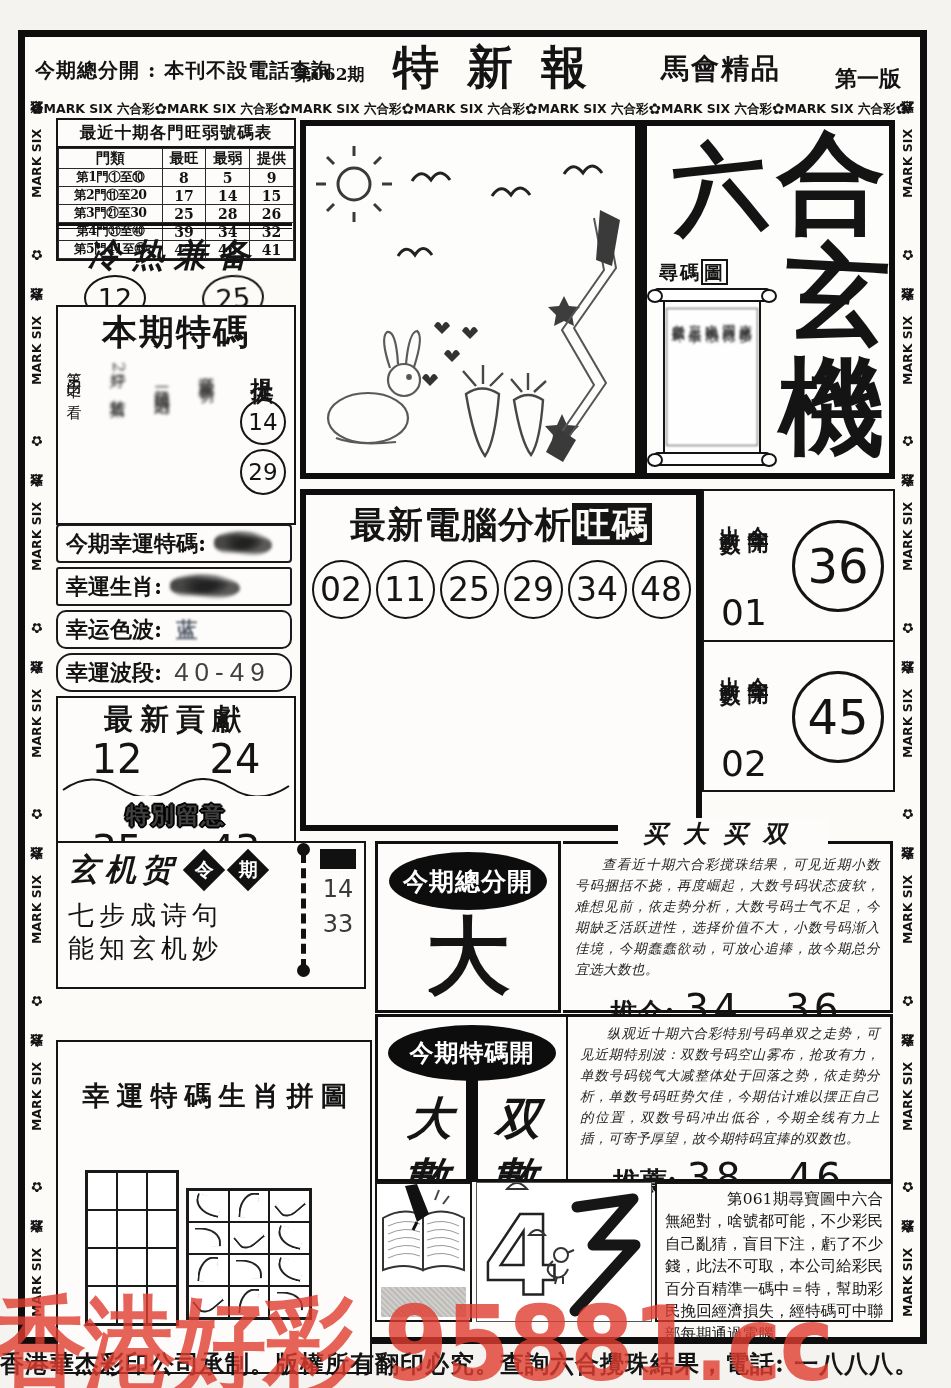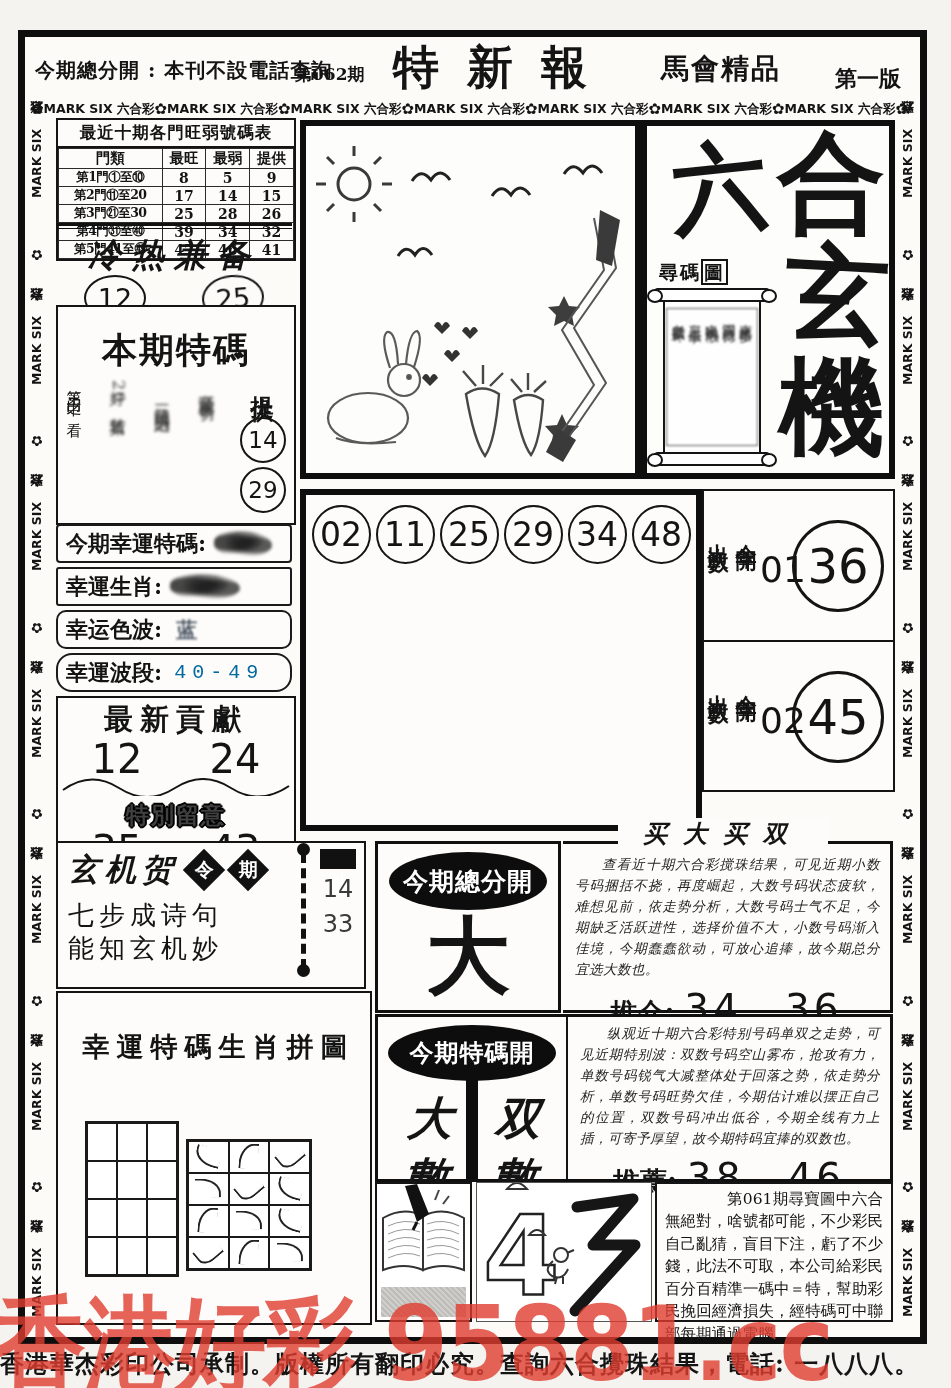--- a/index.html
+++ b/index.html
@@ -35,40 +35,40 @@
   .rule2{left:31px;top:186px;width:236px;border-top:3px solid #111;border-bottom:1.5px solid #111;height:2px;}
 
   .coldhot{left:31px;top:196px;width:236px;text-align:center;font-size:33px;font-weight:900;letter-spacing:10px;font-style:italic;}
   .chcirc{left:31px;top:238px;width:236px;display:flex;justify-content:space-around;}
   .oval{width:58px;height:42px;border:2.5px solid #141414;border-radius:50%;display:flex;align-items:center;justify-content:center;
         font-size:27px;font-family:"DejaVu Sans","Liberation Sans",sans-serif;}
   .oval.sm2{filter:blur(.7px);transform:rotate(-4deg);}
 
   
   .tema{left:31px;top:268px;width:236px;height:216px;border:2.5px solid #141414;background:#fdfcfa;}
-  .tema .tt{text-align:center;font-size:35px;font-weight:900;letter-spacing:2px;margin-top:20px;}
+  .tema .tt{text-align:center;font-size:35px;font-weight:900;letter-spacing:2px;margin-top:2px;}
   .tema .row{display:flex;justify-content:space-between;padding:4px 8px 0 6px;height:160px;}
   .vtxt{writing-mode:vertical-rl;font-size:15px;letter-spacing:3px;}
   .scrib{writing-mode:vertical-rl;font-size:16px;color:#3d3d3d;filter:blur(1.6px);letter-spacing:2px;}
   .provide{display:flex;flex-direction:column;align-items:center;}
   .provide .pl{writing-mode:vertical-rl;font-size:23px;font-weight:900;letter-spacing:4px;}
   .ncirc{width:42px;height:42px;border:2.5px solid #141414;border-radius:50%;display:flex;align-items:center;justify-content:center;
          font-size:23px;font-family:"DejaVu Sans","Liberation Sans",sans-serif;margin-top:4px;}
   .ncirc.sm{filter:blur(.6px);}
 
   
   .lrow{left:31px;width:236px;height:39px;border:2px solid #1a1a1a;background:#fdfcfa;display:flex;align-items:center;padding:0 8px;box-sizing:border-box;}
   .lrow .lab{font-size:22px;font-weight:900;white-space:nowrap;}
   .smudge{display:inline-block;width:58px;height:26px;margin-left:8px;border-radius:45% 60% 50% 55%;
           background:radial-gradient(ellipse at 30% 45%,rgba(25,25,25,.8) 0 32%,transparent 58%),
                      radial-gradient(ellipse at 70% 55%,rgba(35,35,35,.75) 0 30%,transparent 55%),
                      radial-gradient(ellipse at 52% 25%,rgba(45,45,45,.5) 0 24%,transparent 50%);
           filter:blur(1.6px);}
   .vblue{font-size:21px;color:#4c5663;margin-left:14px;filter:blur(.9px);font-weight:bold;}
-  .vseg{font-size:20px;color:#0369a1;margin-left:12px;letter-spacing:6px;filter:blur(.5px);font-family:Liberation Mono, monospace;}
+  .vseg{font-size:26px;color:#404040;margin-left:12px;letter-spacing:6px;filter:blur(.5px);font-family:Liberation Sans, sans-serif;}
 
   
   .contri{left:31px;top:659px;width:236px;height:143px;border:2.5px solid #141414;background:#fdfcfa;text-align:center;}
   .contri .tt{font-size:29px;font-weight:900;letter-spacing:7px;margin-top:2px;}
   .contri .nums{display:flex;justify-content:space-around;font-size:40px;font-family:"DejaVu Sans","Liberation Sans",sans-serif;line-height:.95;}
   .outline{font-size:23px;font-weight:900;color:#404040;letter-spacing:2px;
            text-shadow:-2px 0 #000,2px 0 #000,0 -2px #000,0 2px #000,-1px -1px #000,1px 1px #000,1px -1px #000,-1px 1px #000;}
 
   
   .pic{left:275px;top:83px;width:341px;height:359px;border:6px solid #0e0e0e;background:#fdfdfb;box-sizing:border-box;}
@@ -90,21 +90,21 @@
   .ana .hl{background:#151515;color:#fcfbf8;padding:0 3px;}
   .ana .circles{display:flex;justify-content:center;gap:5px;margin-top:10px;}
   .ana .c{width:55px;height:55px;border:2.5px solid #141414;border-radius:50%;display:flex;align-items:center;justify-content:center;
           font-size:33px;font-family:"DejaVu Sans","Liberation Sans",sans-serif;}
   .ana .para{font-size:17px;line-height:1.62;padding:10px 16px 0 16px;text-indent:3.4em;text-align:justify;}
 
   
   .years{left:677px;top:452px;width:193px;height:303px;border:2px solid #141414;background:#fdfcfa;box-sizing:border-box;}
   .ycell{height:149px;display:flex;align-items:center;}
   .ycell + .ycell{border-top:2px solid #141414;}
-  .ycell .lft{width:80px;display:flex;flex-direction:row;align-items:center;padding-top:8px;}
+  .ycell .lft{width:80px;display:flex;flex-direction:column;align-items:center;padding-top:8px;}
   .ycell .vlabels{writing-mode:vertical-rl;font-size:21px;font-weight:bold;letter-spacing:4px;height:86px;}
   .ycell .vlabels span{display:block;}
   .ycell .seq{font-size:36px;font-family:"DejaVu Sans","Liberation Sans",sans-serif;line-height:1;}
   .ycell .big{width:86px;height:86px;border:3px solid #141414;border-radius:50%;display:flex;align-items:center;justify-content:center;
               font-size:48px;font-family:"DejaVu Sans","Liberation Sans",sans-serif;margin-left:8px;}
 
   
   .myst{left:31px;top:804px;width:310px;height:148px;border:2.5px solid #141414;background:#fdfcfa;box-sizing:border-box;display:flex;}
   .myst .main{flex:1;padding:6px 0 0 10px;}
   .myst .trow{display:flex;align-items:center;gap:6px;}
@@ -113,21 +113,21 @@
   .diamond span{transform:rotate(-45deg);color:#fff;font-size:19px;font-weight:bold;}
   .myst .poem{font-size:26px;letter-spacing:5px;line-height:1.25;margin-top:8px;}
   .dashline{width:0;border-left:5px dashed #111;height:116px;margin:10px 6px 0 2px;position:relative;}
   .dashline::before,.dashline::after{content:"";position:absolute;left:-9px;width:13px;height:13px;background:#111;border-radius:50%;}
   .dashline::before{top:-10px;} .dashline::after{bottom:-8px;}
   .tips{width:52px;display:flex;flex-direction:column;align-items:center;padding-top:6px;}
   .tips .tk{background:#111;color:#fff;writing-mode:vertical-rl;font-size:21px;font-weight:bold;padding:6px 4px;letter-spacing:4px;}
   .tips .tv{font-size:24px;font-family:"DejaVu Sans","Liberation Sans",sans-serif;color:#3a3a3a;margin-top:6px;line-height:1.2;}
 
   
-  .puzzle{left:31px;top:954px;width:316px;height:334px;border:2.5px solid #141414;background:#fdfcfa;box-sizing:border-box;padding-left:9px;}
+  .puzzle{left:31px;top:1003px;width:316px;height:334px;border:2.5px solid #141414;background:#fdfcfa;box-sizing:border-box;padding-left:9px;}
   .puzzle .tt{text-align:center;font-size:27px;font-weight:900;letter-spacing:7px;margin-top:36px;}
   .grid{position:absolute;display:grid;border:2px solid #1a1a1a;}
   .g1{left:27px;top:128px;width:90px;height:152px;grid-template-columns:repeat(3,1fr);grid-template-rows:repeat(4,1fr);}
   .g2{left:128px;top:146px;width:122px;height:128px;grid-template-columns:repeat(3,1fr);grid-template-rows:repeat(4,1fr);}
   .grid .cell{border:1px solid #1a1a1a;position:relative;background:#fff;overflow:hidden;}
   .b1{background:radial-gradient(circle at 0% 100%,#141414 52%,transparent 53%),#fff;}
   .b2{background:radial-gradient(circle at 100% 0%,#141414 46%,transparent 47%),#fff;}
   .b3{background:linear-gradient(135deg,#141414 42%,transparent 43%),#fff;}
   .b4{background:radial-gradient(ellipse at 50% 125%,#141414 55%,transparent 56%),#fff;}
   .b5{background:linear-gradient(315deg,#141414 38%,transparent 39%),#fff;}
@@ -402,20 +402,21 @@
             <div>出吼鸡散</div>
             <div>息三点事</div>
             <div>老鼠四坏</div>
           </div>
         </div>
         <div class="bar"></div>
       </div>
     </div>
 
     <div class="abs ana">
+      <div class="tt"><span>最新電腦分析</span><span class="hl">旺碼</span></div>
       <div class="circles">
         <span class="c">02</span>
         <span class="c">11</span>
         <span class="c">25</span>
         <span class="c">29</span>
         <span class="c">34</span>
         <span class="c">48</span>
       </div>
     </div>
 

